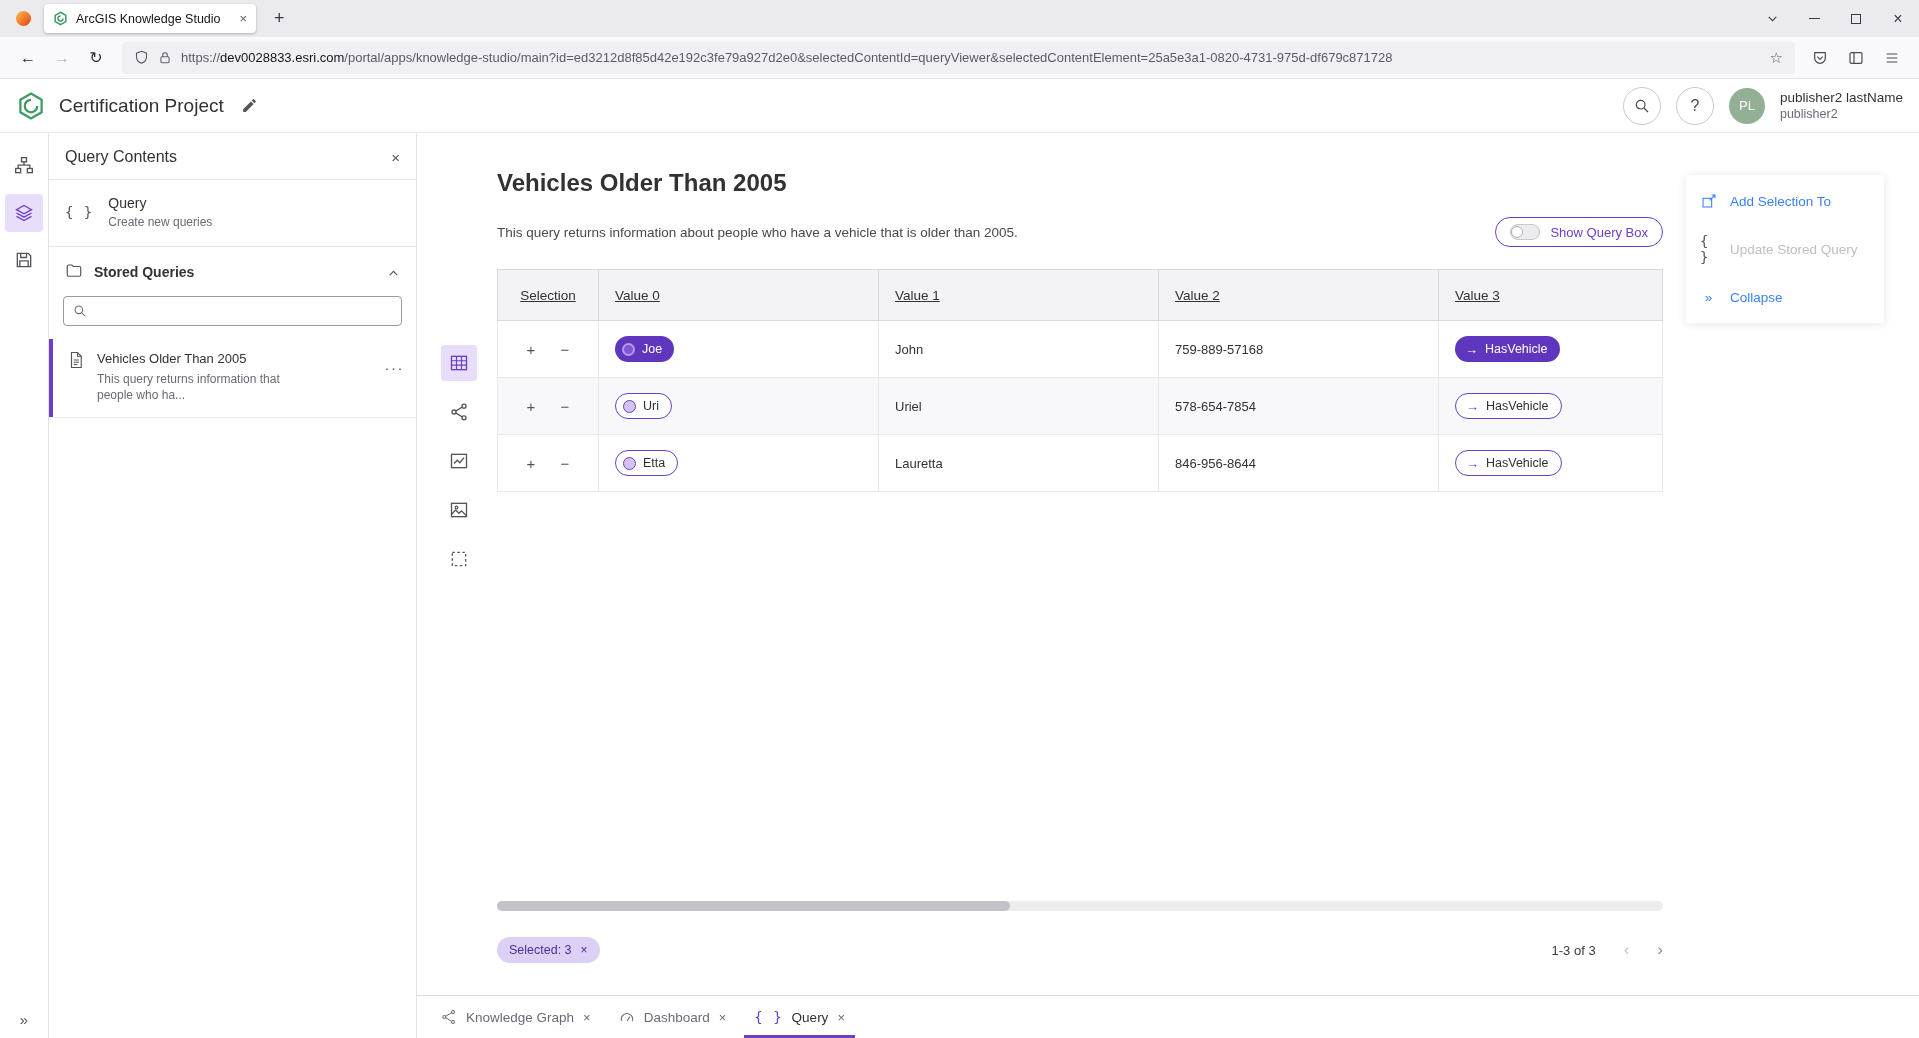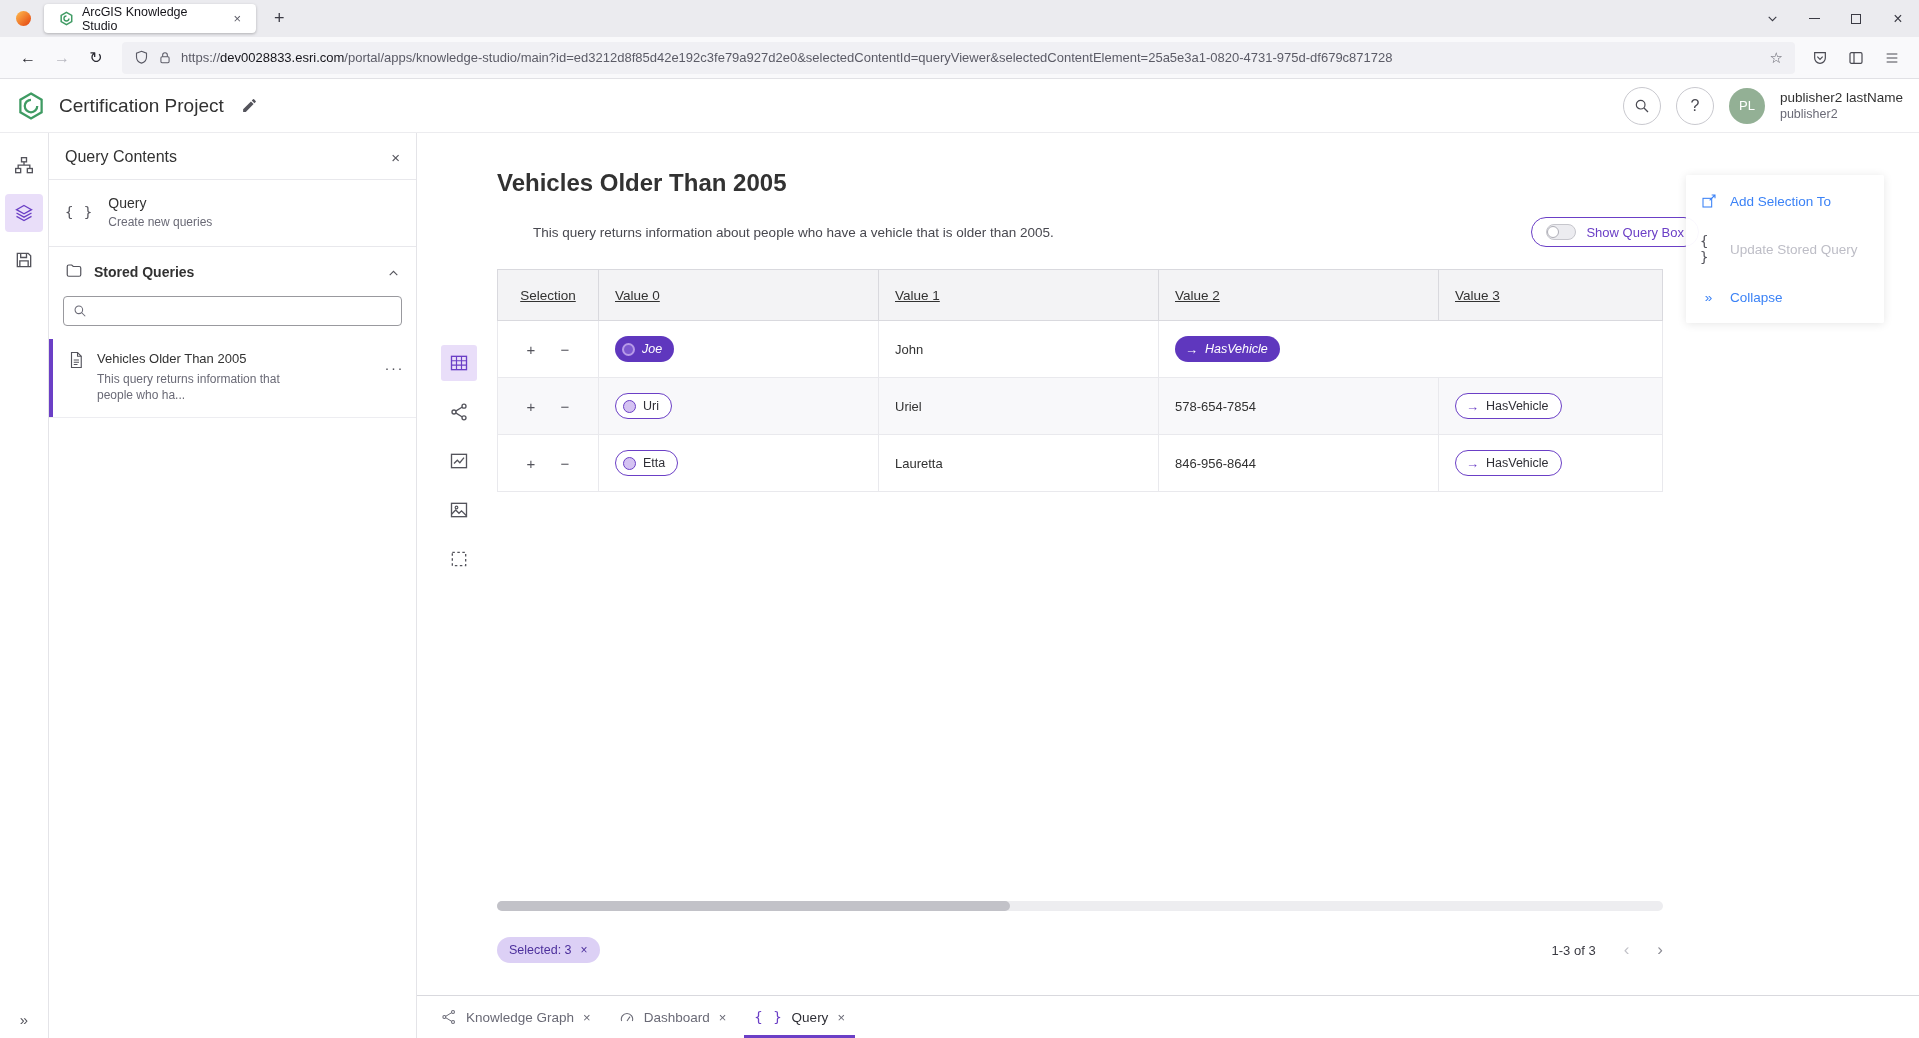--- a/index.html
+++ b/index.html
@@ -5,21 +5,21 @@
   * { box-sizing: border-box; margin: 0; padding: 0; }
   html,body { width:1919px; height:1038px; overflow:hidden; }
   body { font-family:"Liberation Sans", sans-serif; background:#fff; color:#323232; }
   svg { display:block; }
 
   
   .tabstrip { height:37px; background:#ebebef; display:flex; align-items:center; padding-left:10px; gap:8px; }
   .ffview { width:26px; height:26px; border-radius:4px; display:flex; align-items:center; justify-content:center; }
   .ffview i { width:15px; height:15px; border-radius:50%; background:linear-gradient(135deg,#ffbd4f,#e3400e); display:block; }
   .browser-tab { width:212px; height:29px; background:#fff; border-radius:4px; box-shadow:0 1px 3px rgba(0,0,0,.25);
-                 display:flex; align-items:center; gap:8px; padding:0 15px; font-size:12.5px; color:#15141a; }
+                 display:flex; align-items:center; gap:8px; padding:0 9px; font-size:12.5px; color:#15141a; }
   .tab-close { margin-left:auto; color:#5b5b66; font-size:13px; cursor:default; }
   .newtab { font-size:18px; color:#3a3a44; padding:0 10px; }
   .strip-right { margin-left:auto; display:flex; height:100%; }
   .strip-btn { width:42px; height:100%; display:flex; align-items:center; justify-content:center; color:#3a3a44; }
   .strip-btn.close { font-size:16px; }
   .min-glyph { width:11px; border-top:1.4px solid #3a3a44; display:block; }
   .max-glyph { width:10px; height:10px; border:1.4px solid #3a3a44; display:block; }
 
   .addressbar { height:42px; background:#f9f9fb; border-bottom:1px solid #e1e1e5; display:flex; align-items:center; padding:0 12px; gap:2px; }
   .nav-btn { width:32px; height:32px; display:flex; align-items:center; justify-content:center; color:#2b2b33; font-size:16px; border-radius:4px; }
@@ -66,21 +66,21 @@
   .stored-item::before { content:""; position:absolute; left:0; top:0; bottom:0; width:4px; background:#6b3fc6; }
   .stored-texts { max-width:212px; }
   .stored-item-title { font-size:13px; color:#323232; }
   .stored-item-desc { font-size:12px; color:#6a6a76; margin-top:5px; line-height:1.35; }
   .more-btn { margin-left:auto; color:#54545c; font-size:15px; letter-spacing:1.5px; align-self:flex-start; margin-top:8px; }
 
   
   .main-col { flex:1; display:flex; flex-direction:column; background:#fff; }
   .main-content { flex:1; position:relative; padding:36px 0 0 80px; }
   .page-title { font-size:24px; font-weight:700; color:#323232; }
-  .desc-row { display:flex; justify-content:space-between; align-items:center; width:1166px; margin-top:20px;margin-left:36px; }
+  .desc-row { display:flex; justify-content:space-between; align-items:center; width:1166px; margin-top:20px; }
   .page-desc { font-size:13.5px; color:#48484f; }
   .toggle-pill { border:1px solid #6b3fc6; border-radius:999px; height:30px; display:flex; align-items:center; gap:10px; padding:0 14px; color:#6b3fc6; font-size:13px; background:#fff; }
   .switch { width:30px; height:16px; border-radius:9px; background:#ececf0; border:1px solid #c6c6cc; position:relative; }
   .knob { position:absolute; left:0px; top:1px; width:12px; height:12px; border-radius:50%; background:#fff; border:1px solid #aeaeb6; }
 
   .view-toolbar { position:absolute; left:24px; top:212px; display:flex; flex-direction:column; gap:13px; align-items:center; }
   .view-btn { width:36px; height:36px; display:flex; align-items:center; justify-content:center; color:#54545c; border-radius:3px; }
   .view-btn.active { background:#e9def9; color:#6b3fc6; }
 
   .table-block { width:1166px; margin-top:22px; }
@@ -91,21 +91,21 @@
   .c1,.c2,.c3 { width:280px; }
   .c4 { flex:1; }
   .trow { display:flex; height:57px; border-bottom:1px solid #e9e9ed; border-left:1px solid #e9e9ed; border-right:1px solid #e9e9ed; align-items:stretch; background:#fff; }
   .trow.alt { background:#f8f8fa; }
   .td { display:flex; align-items:center; padding:0 16px; font-size:13px; color:#323232; border-right:1px solid #e9e9ed; }
   .td:last-child { border-right:none; }
   .sel-cell { justify-content:center; gap:16px; padding:0; }
   .pm { color:#54545c; font-size:15px; width:18px; text-align:center; }
 
   .pill { height:26px; border-radius:14px; display:inline-flex; align-items:center; gap:7px; padding:0 12px 0 7px; font-size:12.5px; }
-  .pill.filled { background:#5f37be; color:#fff;font-style:italic; }
+  .pill.filled { background:#5f37be; color:#fff; }
   .pill.filled .node { width:13px; height:13px; border-radius:50%; border:2px solid #b79ae8; background:#7c57cf; }
   .pill.outline { background:#fff; border:1px solid #6b3fc6; color:#2f2f36; }
   .pill.outline .node { width:13px; height:13px; border-radius:50%; border:1.5px solid #6b3fc6; background:#d4c2f2; }
   .pill.rel { padding-left:10px; }
   .rel-arrow { font-size:13px; }
   .pill.outline .rel-arrow { color:#6b3fc6; }
 
   .hscrollbar { position:absolute; left:80px; bottom:84px; width:1166px; height:10px; background:#ededf0; border-radius:6px; }
   .hthumb { width:44%; height:100%; background:#c2c2c8; border-radius:6px; }
 
@@ -358,20 +358,21 @@
             <span class="pm">+</span>
             <span class="pm">−</span>
           </div>
           <div class="td c1">
             <span class="pill filled">
               <span class="node"></span>
               <span>Joe</span>
             </span>
           </div>
           <div class="td c2">John</div>
+          <div class="td c3">759-889-57168</div>
           <div class="td c4">
             <span class="pill filled rel">
               <span class="rel-arrow">→</span>
               <span>HasVehicle</span>
             </span>
           </div>
         </div>
 
         <div class="trow alt">
           <div class="td c0 sel-cell">

